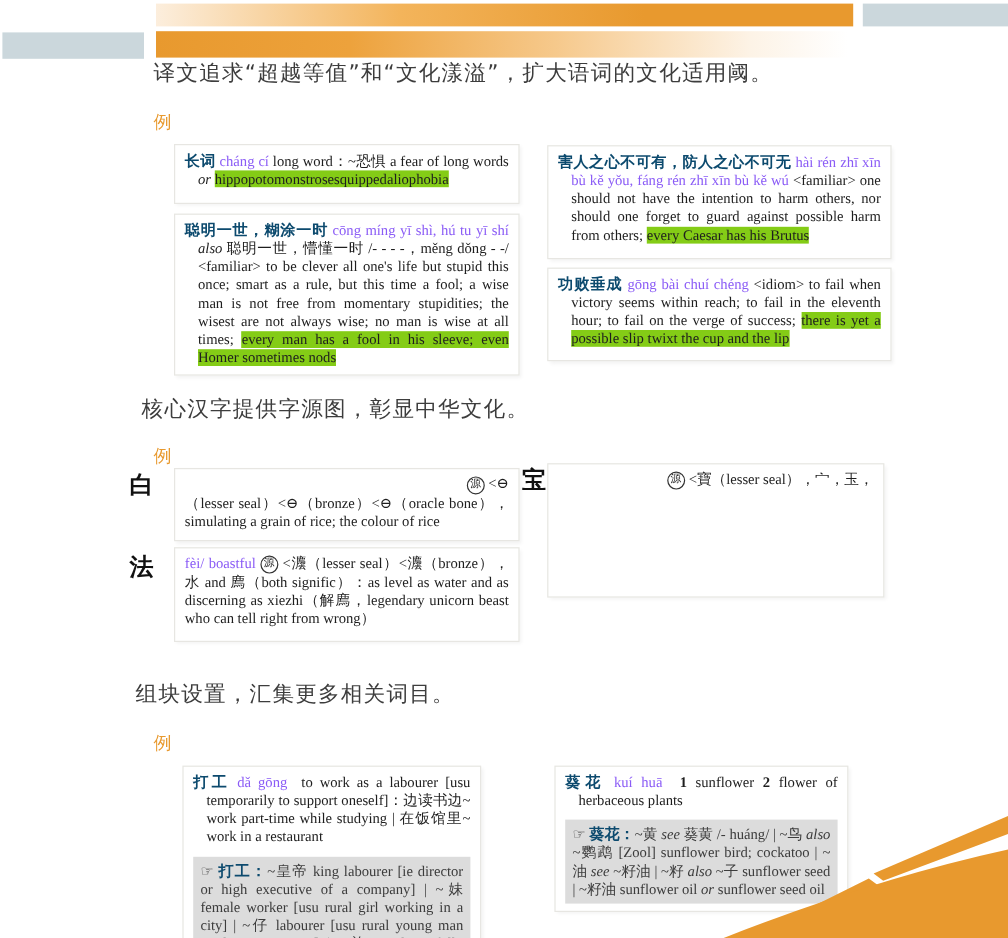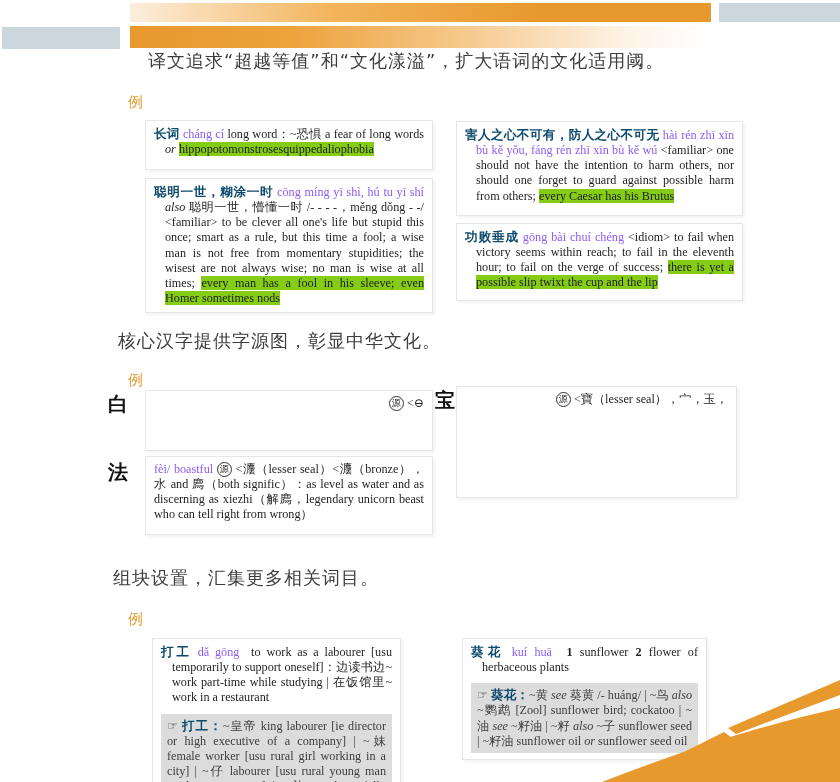--- a/index.html
+++ b/index.html
@@ -19,21 +19,21 @@
     left:130px; top:26px; width:576px; height:22px;
     background:linear-gradient(90deg,#e8992e 0%,#eda23c 28%,#f6c98c 58%,#fdf3e6 86%,#ffffff 100%);
   }
   #gray-left { left:2px; top:27px; width:118px; height:22px; background:#cbd7dc; }
 
   
   .heading {
     position:absolute; font-family:"DejaVu Sans","Liberation Sans",sans-serif;
     font-size:18px; font-weight:500; color:#3d3d3d; letter-spacing:1px; white-space:nowrap;
   }
-  #h1 { left:128px; top:49px;margin-left:20px; }
+  #h1 { left:128px; top:49px; }
   #h2 { left:118px; top:329px; }
   #h3 { left:113px; top:566px; }
   .ex-label {
     position:absolute; color:#e8992e; font-size:15px;
     font-family:"DejaVu Sans","Liberation Sans",sans-serif;
   }
   #ex1 { left:128px; top:93px; }
   #ex2 { left:128px; top:371px; }
   #ex3 { left:128px; top:610px; }
 
@@ -136,20 +136,21 @@
 
   <div class="heading" id="h2">核心汉字提供字源图，彰显中华文化。</div>
   <div class="ex-label" id="ex2">例</div>
 
   <div class="bigchar" id="char-bai">白</div>
   <div class="card" id="card-bai">
     <div class="line1r">
       <span class="circ">源</span>
       <span>&lt;⊖</span>
     </div>
+    <p>（lesser seal）&lt;⊖（bronze）&lt;⊖（oracle bone），simulating a grain of rice; the colour of rice</p>
   </div>
 
   <div class="bigchar" id="char-fa">法</div>
   <div class="card" id="card-fa">
     <p>
       <span class="py">fèi/ boastful </span><span class="circ">源</span><span> &lt;灋（lesser seal）&lt;灋（bronze），水 and 廌（both signific）：as level as water and as discerning as xiezhi（解廌，legendary unicorn beast who can tell right from wrong）</span>
     </p>
   </div>
 
   <div class="bigchar" id="char-bao">宝</div>

